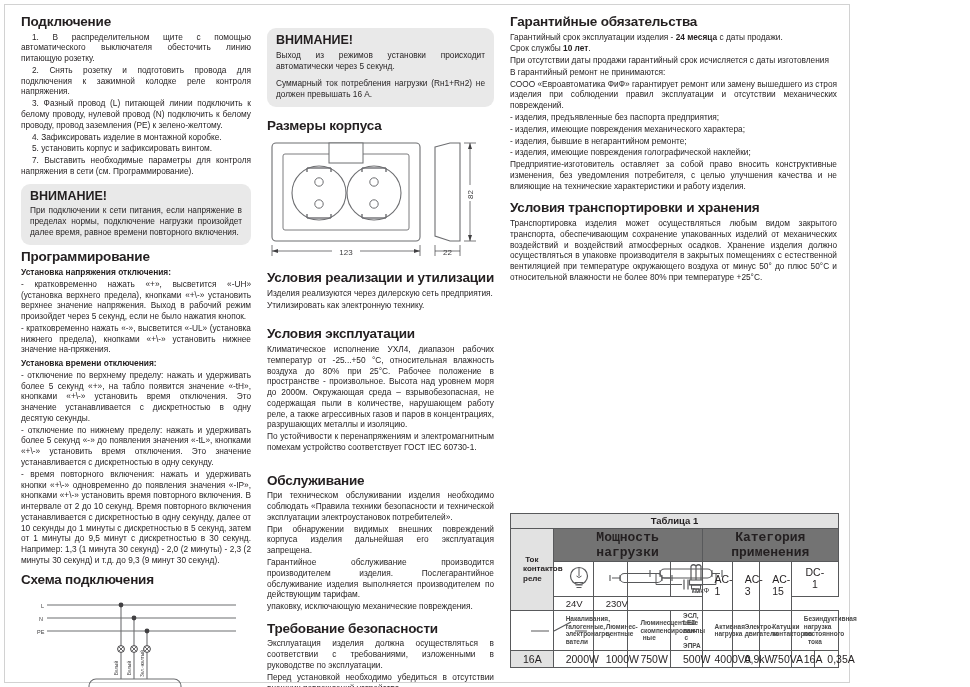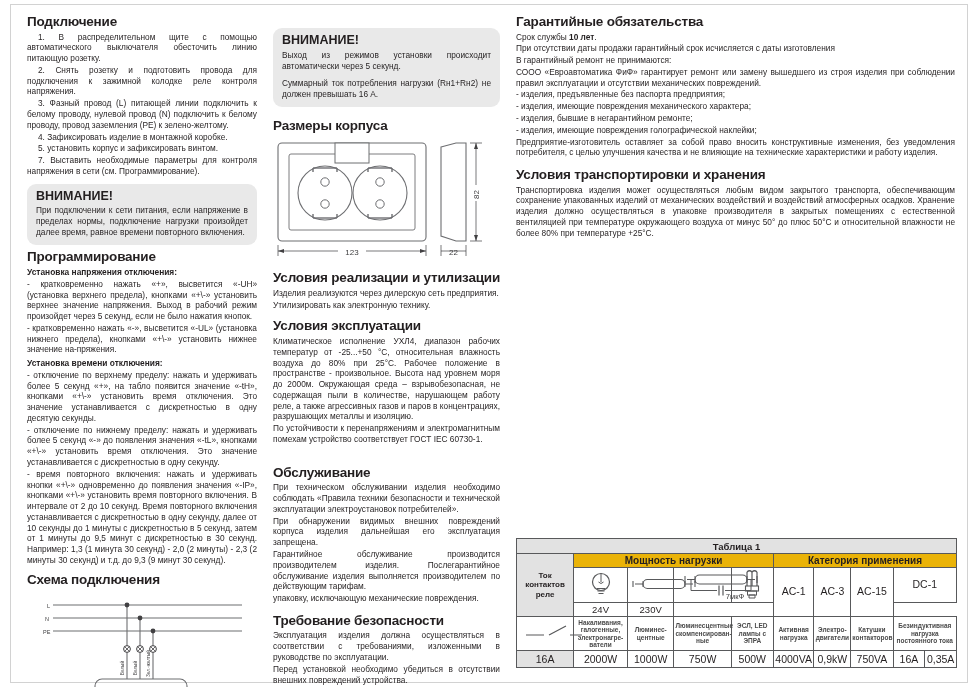--- a/index.html
+++ b/index.html
@@ -6,22 +6,22 @@
   html, body { margin: 0; padding: 0; }
   body {
     width: 970px; height: 687px;
     background: #ffffff;
     font-family: "Liberation Sans", "DejaVu Sans", sans-serif;
     color: #231f20;
     overflow: hidden;
   }
   .page {
     position: absolute;
-    left: 10px; top: 4px;
-    width: 958px; height: 679px;
+    left: 4px; top: 4px;
+    width: 846px; height: 679px;
     border: 1px solid #d2d2d2;
     background: #fff;
   }
   .cols {
     position: absolute;
     left: 0; top: 0; right: 0; bottom: 0;
     display: flex;
     padding: 9px 6px 4px 6px;
   }
   .col { position: relative; }
@@ -87,33 +87,34 @@
   table.t1 {
     width: 100%;
     border-collapse: collapse;
     table-layout: fixed;
   }
   table.t1 td, table.t1 th {
     border: 1px solid #58595b;
     text-align: center;
     vertical-align: middle;
     font-weight: normal;
-    padding: 1px 1px;
+    padding: 1px 12px;
   }
   .t1 .cap {
     background: #e2e2e2;
     font-size: 9.5px;
     font-weight: bold;
     height: 15px;
   }
   .t1 .grp {
-    background: #eab308;
-    font-size: 10px;
+    background: #737373;
+    font-size: 13px;
     font-weight: bold;
     height: 14px;
+    font-family: Liberation Mono, monospace;
   }
   .t1 .colhdr {
     font-size: 8.8px;
     line-height: 1.12;
     background: #fff;
   }
   .t1 .big { font-size: 10.5px; }
   .t1 .desc {
     font-size: 6.5px;
     line-height: 1.15;
@@ -299,39 +300,40 @@
         <text x="180.5" y="117.5" font-size="8" fill="#414042" text-anchor="middle" font-family="Liberation Sans, sans-serif">22</text>
         <rect x="198" y="48" width="11" height="16" fill="#ffffff"></rect>
         <text transform="translate(206,62) rotate(-90)" font-size="8" fill="#414042" font-family="Liberation Sans, sans-serif">82</text>
       </svg>
     </div>
 
     <h2 class="sec" style="margin-top:7px">Условия реализации и утилизации</h2>
     <p class="t nj">Изделия реализуются через дилерскую сеть предприятия.</p>
     <p class="t nj">Утилизировать как электронную технику.</p>
 
-    <h2 class="sec" style="margin-top:8px">Условия эксплуатации</h2>
+    <h2 class="sec" style="margin-top:16px">Условия эксплуатации</h2>
     <p class="t">Климатическое исполнение УХЛ4, диапазон рабочих температур от -25...+50 °C, относительная влажность воздуха до 80% при 25°C. Рабочее положение в пространстве - произвольное. Высота над уровнем моря до 2000м. Окружающая среда – взрывобезопасная, не содержащая пыли в количестве, нарушающем работу реле, а также агрессивных газов и паров в концентрациях, разрушающих металлы и изоляцию.</p>
     <p class="t">По устойчивости к перенапряжениям и электромагнитным помехам устройство соответствует ГОСТ IEC 60730-1.</p>
 
     <h2 class="sec" style="margin-top:20px">Обслуживание</h2>
     <p class="t">При техническом обслуживании изделия необходимо соблюдать «Правила техники безопасности и технической эксплуатации электроустановок потребителей».</p>
     <p class="t">При обнаружении видимых внешних повреждений корпуса изделия дальнейшая его эксплуатация запрещена.</p>
     <p class="t">Гарантийное обслуживание производится производителем изделия. Послегарантийное обслуживание изделия выполняется производителем по действующим тарифам.</p>
     <p class="t">упаковку, исключающую механические повреждения.</p>
 
     <h2 class="sec" style="margin-top:9px">Требование безопасности</h2>
     <p class="t">Эксплуатация изделия должна осуществляться в соответствии с требованиями, изложенными в руководстве по эксплуатации.</p>
     <p class="t">Перед установкой необходимо убедиться в отсутствии внешних повреждений устройства.</p>
 
   </div>
 
   <div class="col col-right">
 
     <h2 class="sec">Гарантийные обязательства</h2>
+    <p class="t"><span>Гарантийный срок эксплуатации изделия - </span><b class="in">24 месяца</b><span> с даты продажи.</span></p>
     <p class="t nj"><span>Срок службы </span><b class="in">10 лет</b><span>.</span></p>
     <p class="t">При отсутствии даты продажи гарантийный срок исчисляется с даты изготовления</p>
     <p class="t nj">В гарантийный ремонт не принимаются:</p>
     <p class="t">СООО «Евроавтоматика ФиФ» гарантирует ремонт или замену вышедшего из строя изделия при соблюдении правил эксплуатации и отсутствии механических повреждений.</p>
     <p class="t nj">- изделия, предъявленные без паспорта предприятия;</p>
     <p class="t">- изделия, имеющие повреждения механического характера;</p>
     <p class="t nj">- изделия, бывшие в негарантийном ремонте;</p>
     <p class="t">- изделия, имеющие повреждения голографической наклейки;</p>
     <p class="t">Предприятие-изготовитель оставляет за собой право вносить конструктивные изменения, без уведомления потребителя, с целью улучшения качества и не влияющие на технические характеристики и работу изделия.</p>
 

